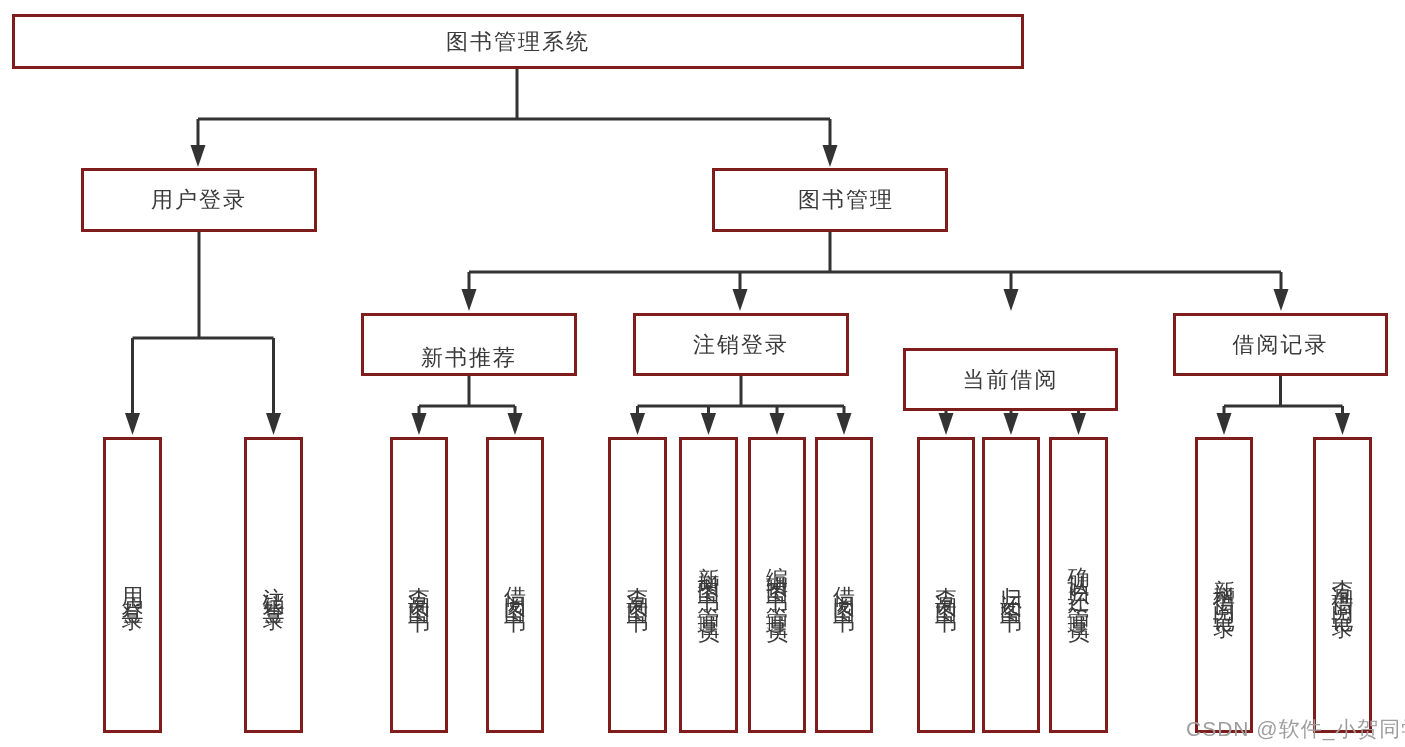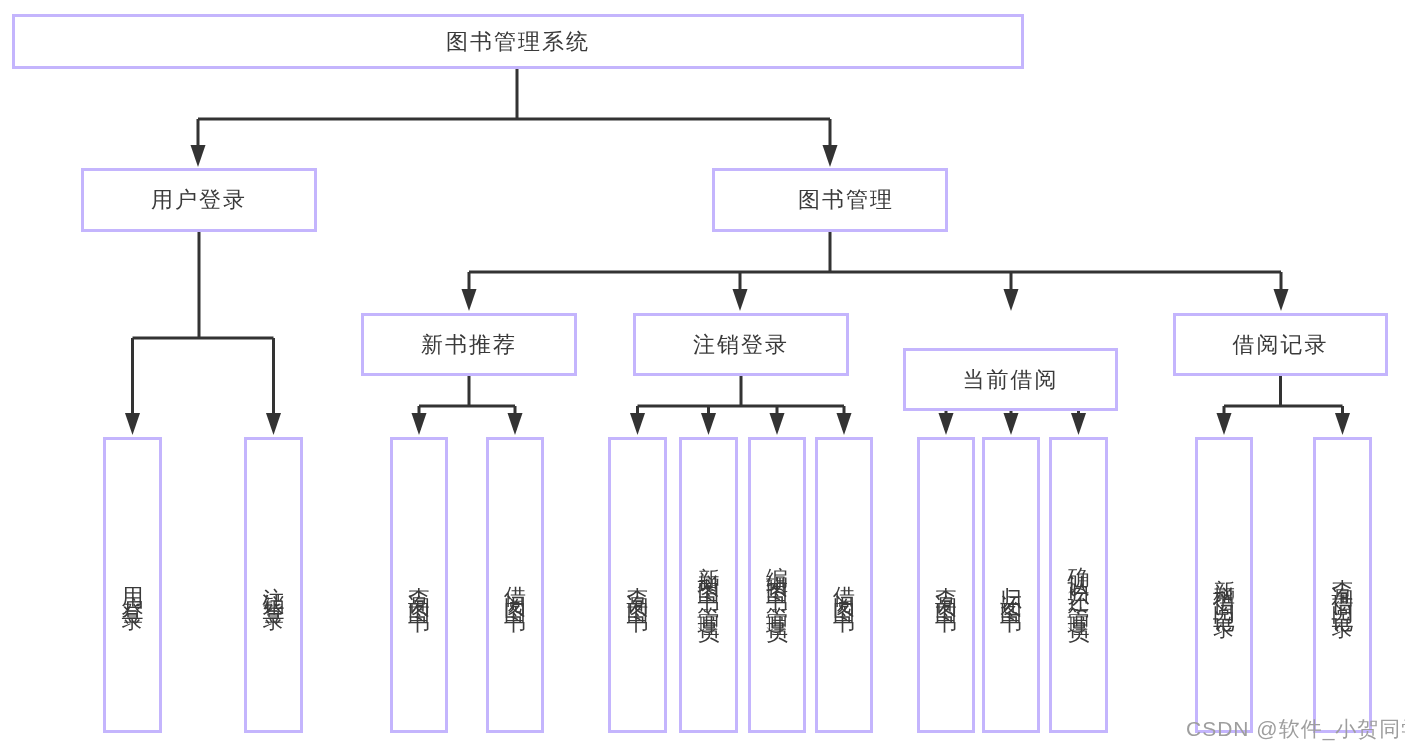--- a/index.html
+++ b/index.html
@@ -8,21 +8,21 @@
     width:1405px;height:747px;
     background:#ffffff;
     font-family:"Liberation Sans","DejaVu Sans",sans-serif;
     color:#3a3a3a;
     overflow:hidden;
   }
   .lines{position:absolute;left:0;top:0;z-index:1;}
   .node{
     position:absolute;
     box-sizing:border-box;
-    border:3px solid #c4b5fd;
+    border:3px solid #7f1d1d;
     background:#ffffff;
     display:flex;align-items:center;justify-content:center;
     z-index:2;
     font-size:22px;
     letter-spacing:2px;
     text-align:center;
   }
   .leaf span{
     writing-mode:vertical-rl;
     text-orientation:mixed;
@@ -82,21 +82,21 @@
     <span>图书管理系统</span>
   </div>
 
   <div class="node" style="left:81px;top:168px;width:236px;height:64px;">
     <span>用户登录</span>
   </div>
   <div class="node" style="left:712px;top:168px;width:236px;height:64px;padding-left:32px;">
     <span>图书管理</span>
   </div>
 
-  <div class="node" style="left:361px;top:313px;width:216px;height:63px;">
+  <div class="node" style="left:361px;top:313px;width:216px;height:63px;align-items:flex-end;">
     <span>新书推荐</span>
   </div>
   <div class="node" style="left:633px;top:313px;width:216px;height:63px;">
     <span>注销登录</span>
   </div>
   <div class="node" style="left:903px;top:313px;width:215px;height:63px;margin-top:35px;">
     <span>当前借阅</span>
   </div>
   <div class="node" style="left:1173px;top:313px;width:215px;height:63px;">
     <span>借阅记录</span>

